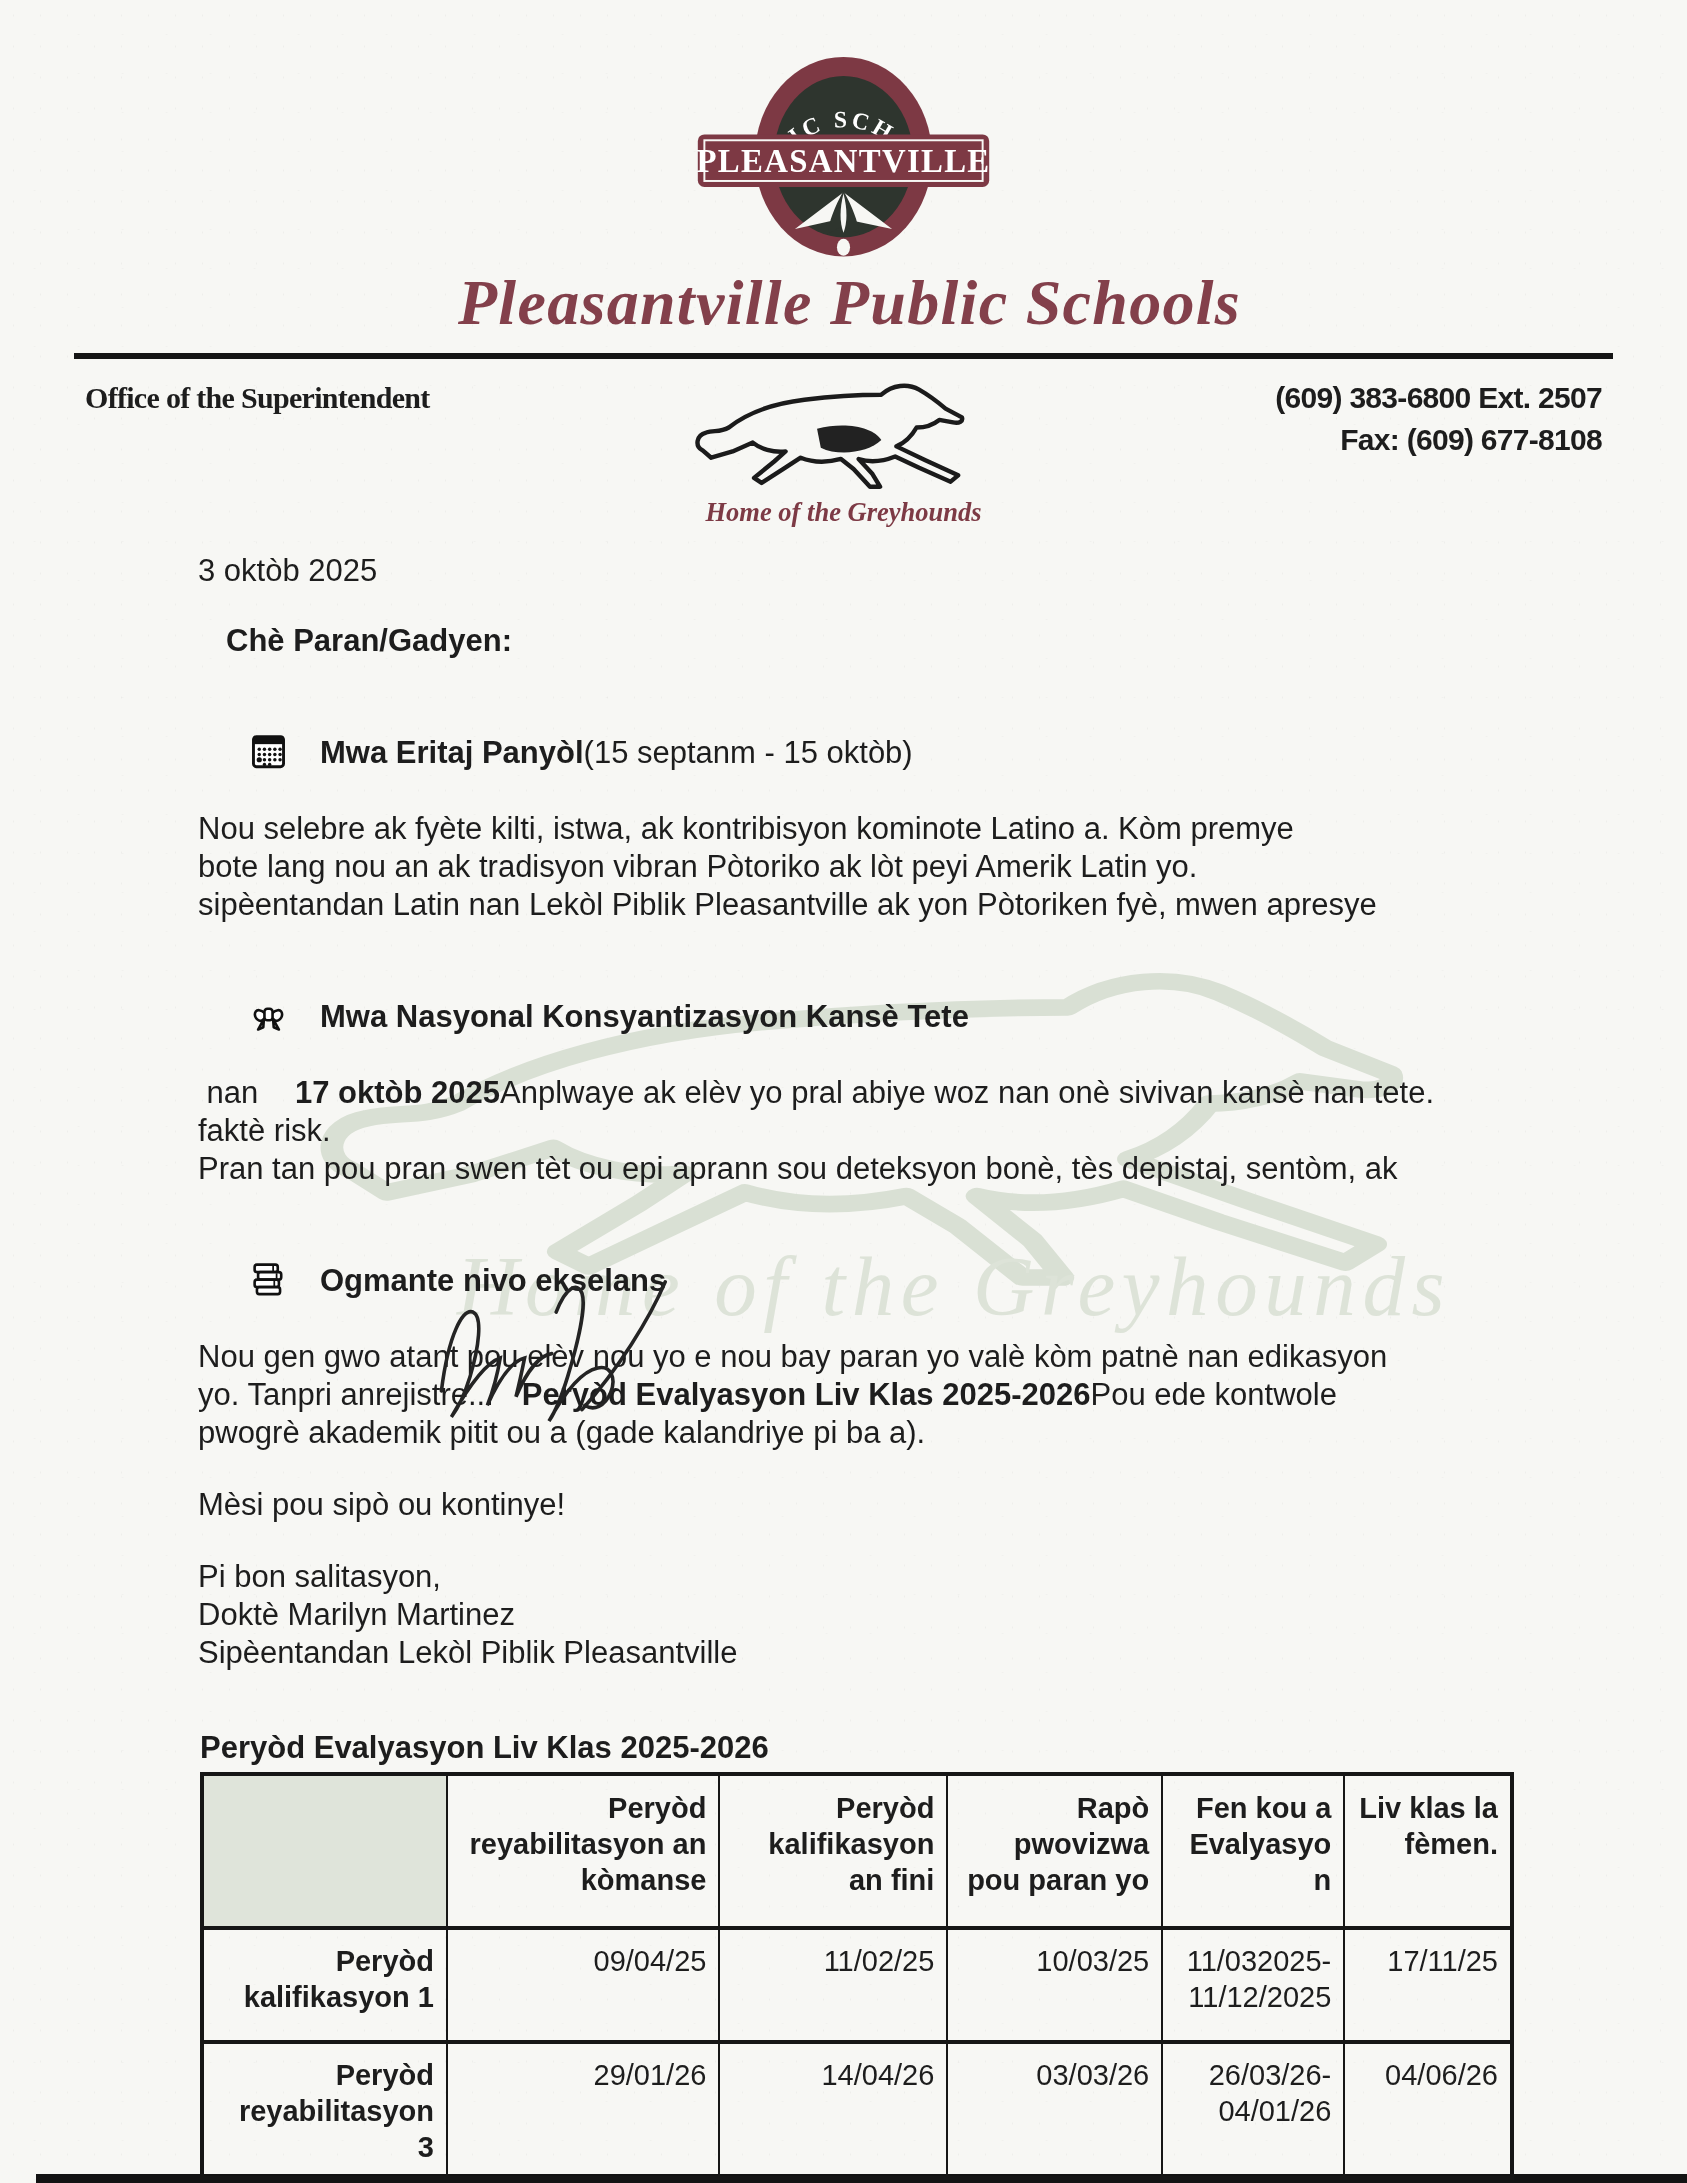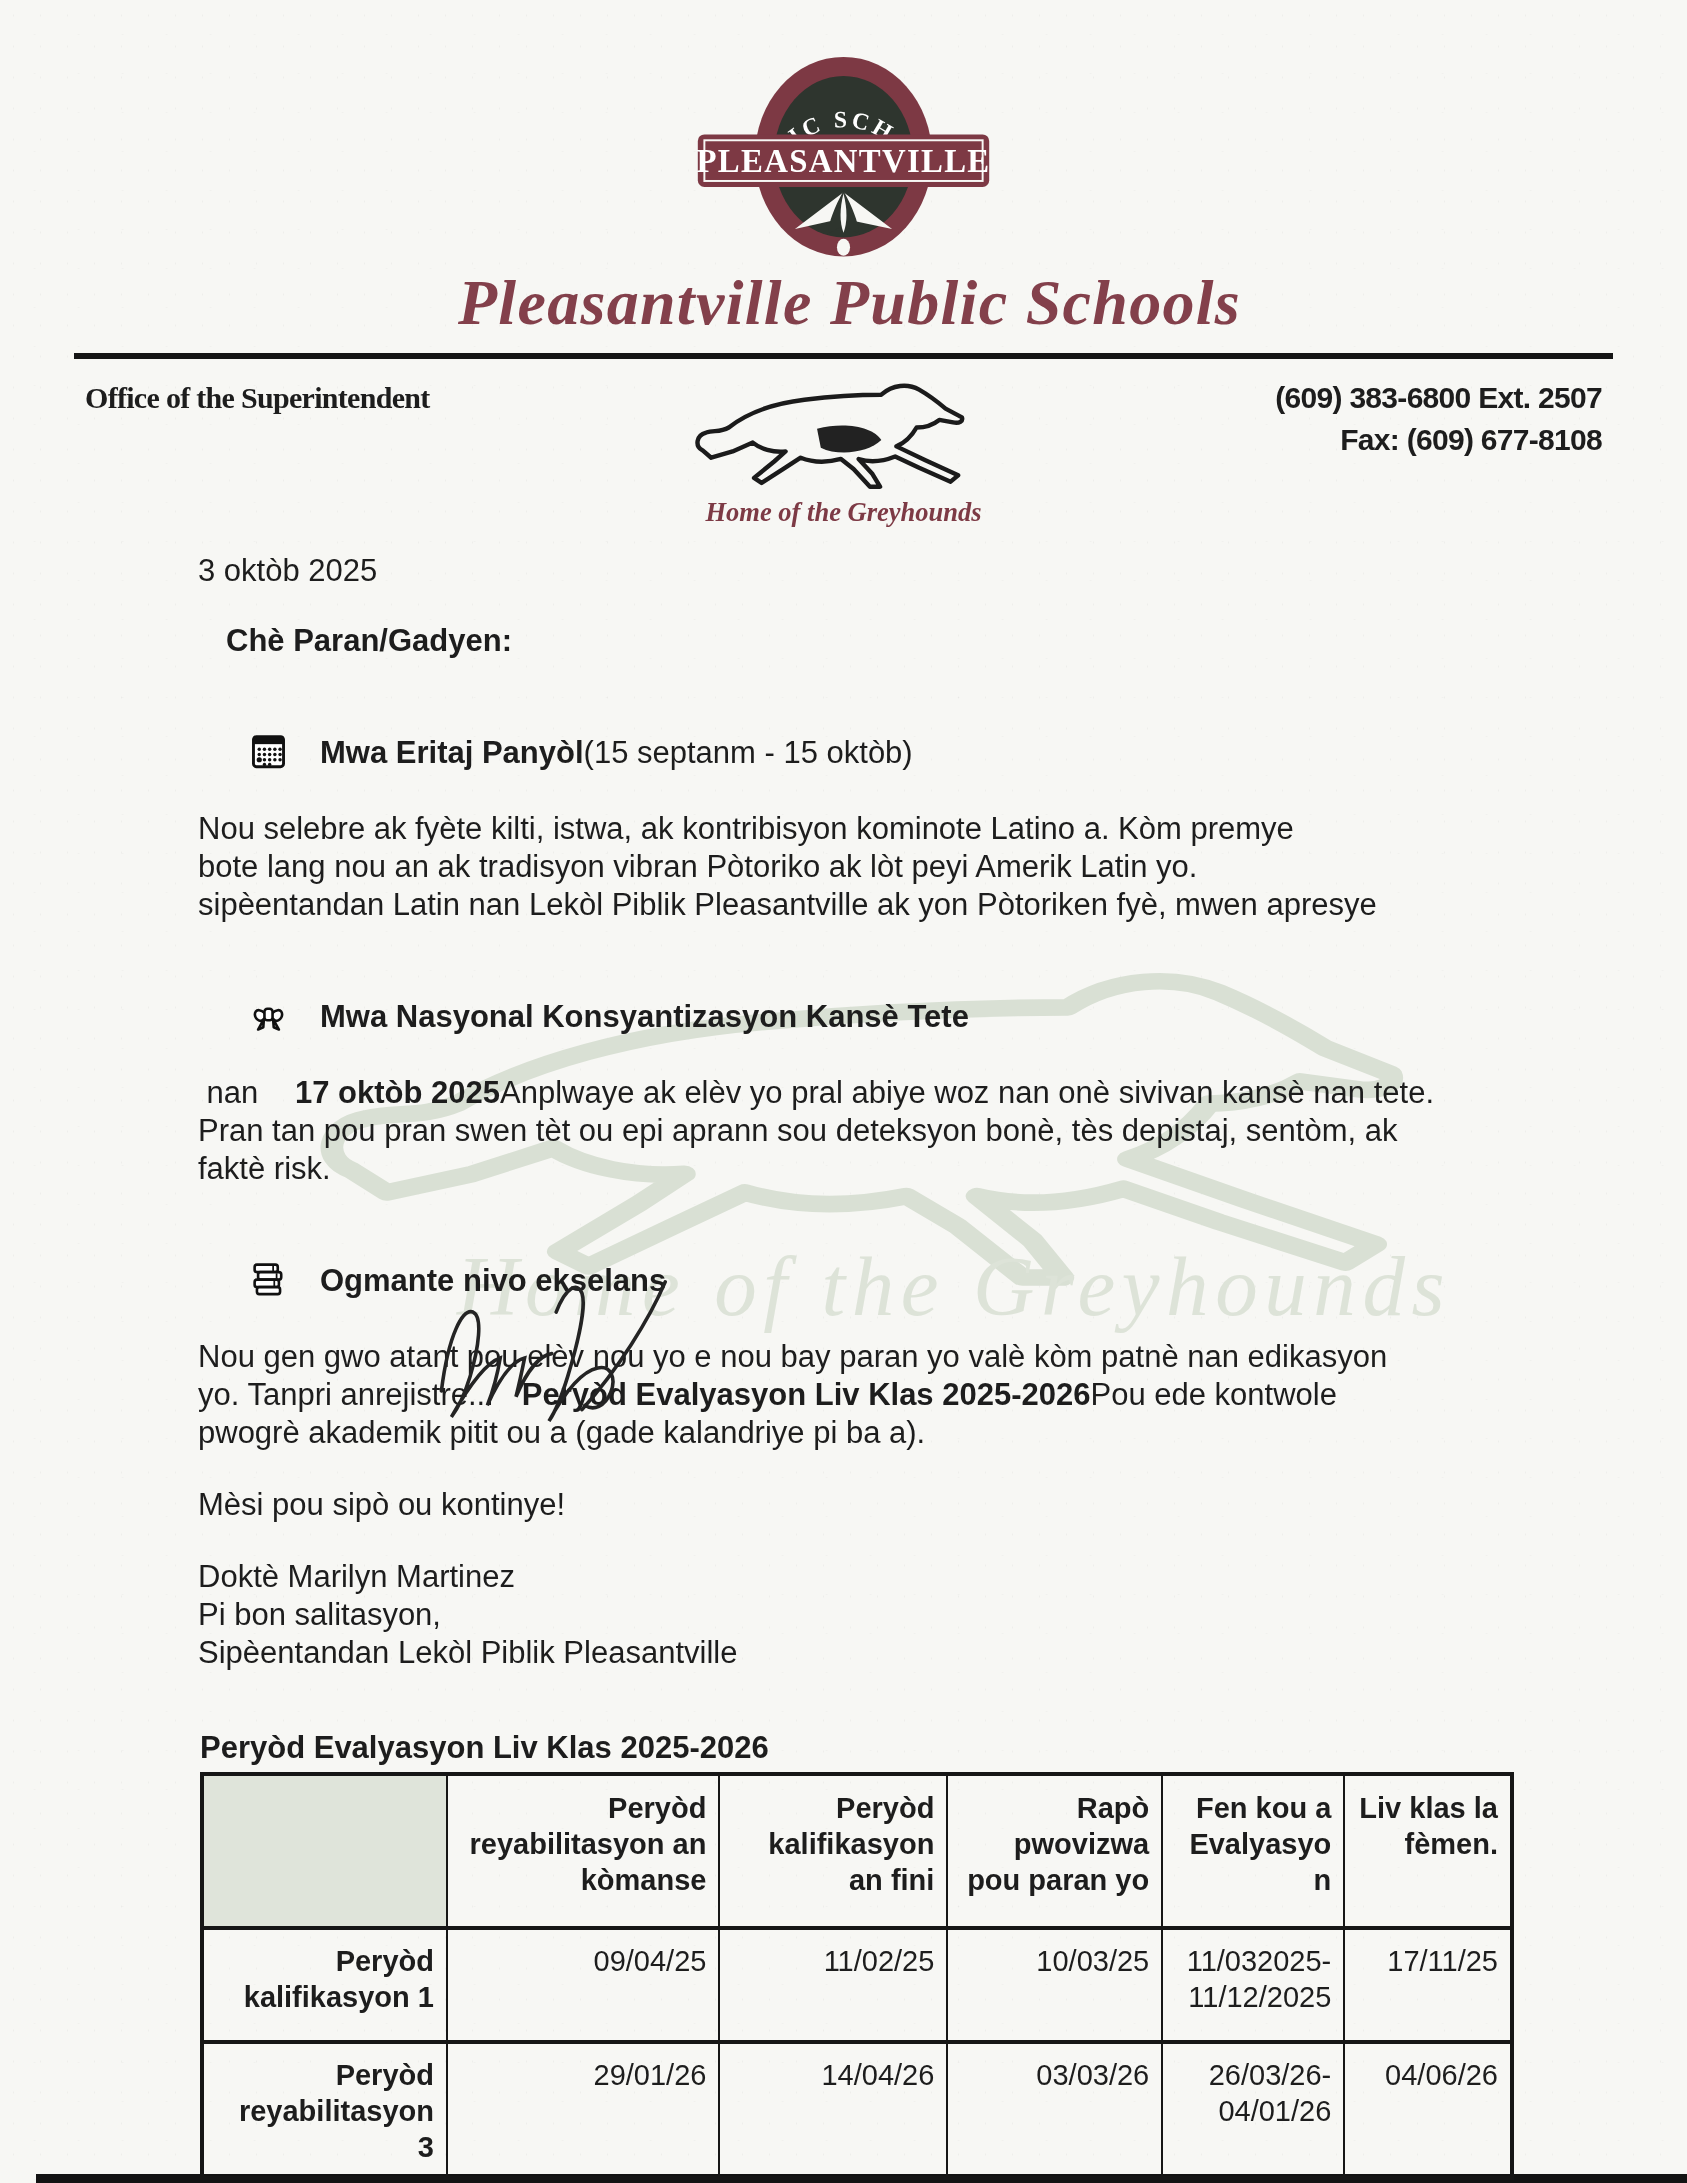--- a/index.html
+++ b/index.html
@@ -162,22 +162,22 @@
         <g fill="#ffffff" stroke="#111" stroke-width="4.5" stroke-linejoin="round">
           <path d="M26 30 C10 16 4 32 12 40 C18 46 24 42 27 36 Z"></path>
           <path d="M38 30 C54 16 60 32 52 40 C46 46 40 42 37 36 Z"></path>
           <path d="M24 40 L14 58 L23 54 Z"></path>
           <path d="M40 40 L50 58 L41 54 Z"></path>
           <rect x="25" y="22" width="14" height="20" rx="5"></rect>
         </g>
       </svg><span class="bold">Mwa Nasyonal Konsyantizasyon Kansè Tete</span>
     </div>
     <div class="sec-line"><span> nan </span><span class="bold">17 oktòb 2025</span><span>Anplwaye ak elèv yo pral abiye woz nan onè sivivan kansè nan tete.</span></div>
+    <div class="sec-line">faktè risk.</div>
     <div class="sec-line">Pran tan pou pran swen tèt ou epi aprann sou deteksyon bonè, tès depistaj, sentòm, ak</div>
-    <div class="sec-line">faktè risk.</div>
     <div class="gap-m"></div>
 
     <div class="sec-head">
       <svg class="icon-inline" width="37" height="37" viewBox="0 0 64 64">
         <g fill="#ffffff" stroke="#111" stroke-width="4.5" stroke-linejoin="round">
           <rect x="8" y="8" width="40" height="13" rx="4"></rect>
           <rect x="14" y="21" width="40" height="13" rx="4"></rect>
           <rect x="8" y="34" width="42" height="13" rx="4"></rect>
           <rect x="12" y="47" width="40" height="12" rx="4"></rect>
         </g>
@@ -188,22 +188,22 @@
         </g>
       </svg><span class="bold">Ogmante nivo ekselans</span>
     </div>
     <div class="sec-line">Nou gen gwo atant pou elèv nou yo e nou bay paran yo valè kòm patnè nan edikasyon</div>
     <div class="sec-line"><span>yo. Tanpri anrejistre...</span><span class="bold">Peryòd Evalyasyon Liv Klas 2025-2026</span><span>Pou ede kontwole</span></div>
     <div class="sec-line">pwogrè akademik pitit ou a (gade kalandriye pi ba a).</div>
     <div class="gap-m"></div>
 
     <div>Mèsi pou sipò ou kontinye!</div>
     <div class="gap-m"></div>
+    <div>Pi bon salitasyon,</div>
     <div>Doktè Marilyn Martinez</div>
-    <div>Pi bon salitasyon,</div>
     <div>Sipèentandan Lekòl Piblik Pleasantville</div>
   </div>
 
   <div class="signature-wrap">
     <svg width="318" height="165" viewBox="0 0 380 230">
       <path d="M40 170 C50 90 70 55 84 60 C98 66 92 110 80 150 C72 176 62 196 54 206
                C80 160 104 130 122 124 C118 148 112 170 104 190
                C122 150 140 128 156 124 C152 144 148 162 144 178
                C160 140 178 120 194 118
                M200 60 C214 24 230 18 236 34 C242 52 230 104 216 150 C208 176 198 200 190 212

